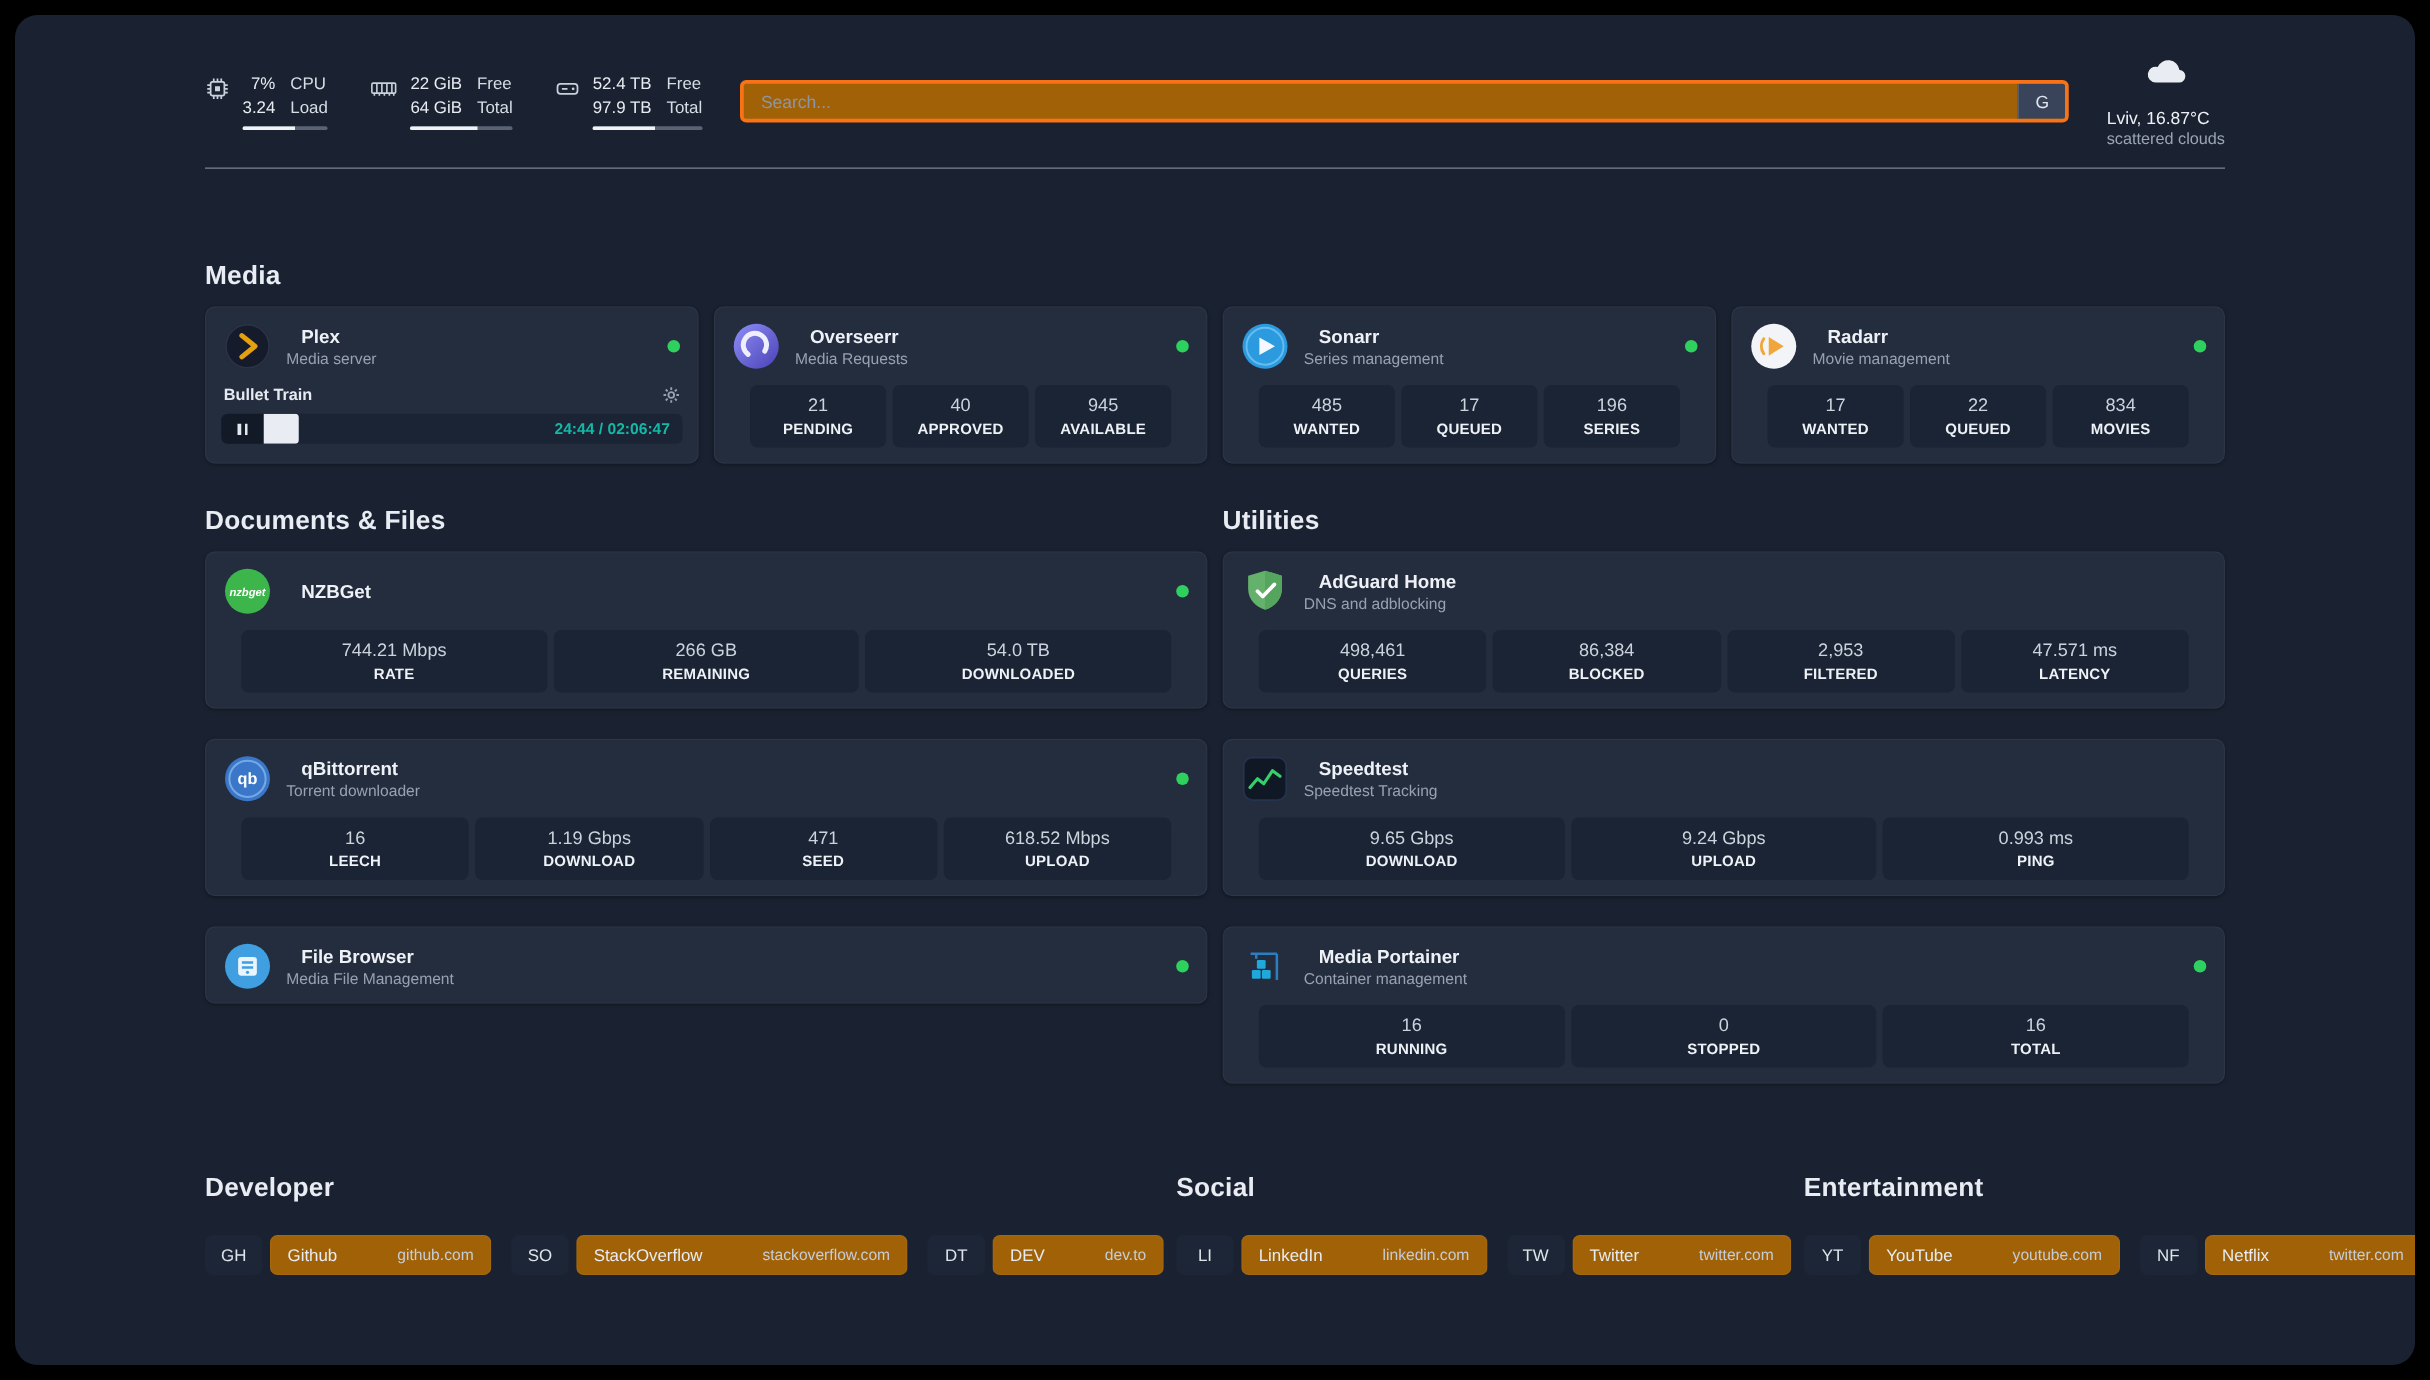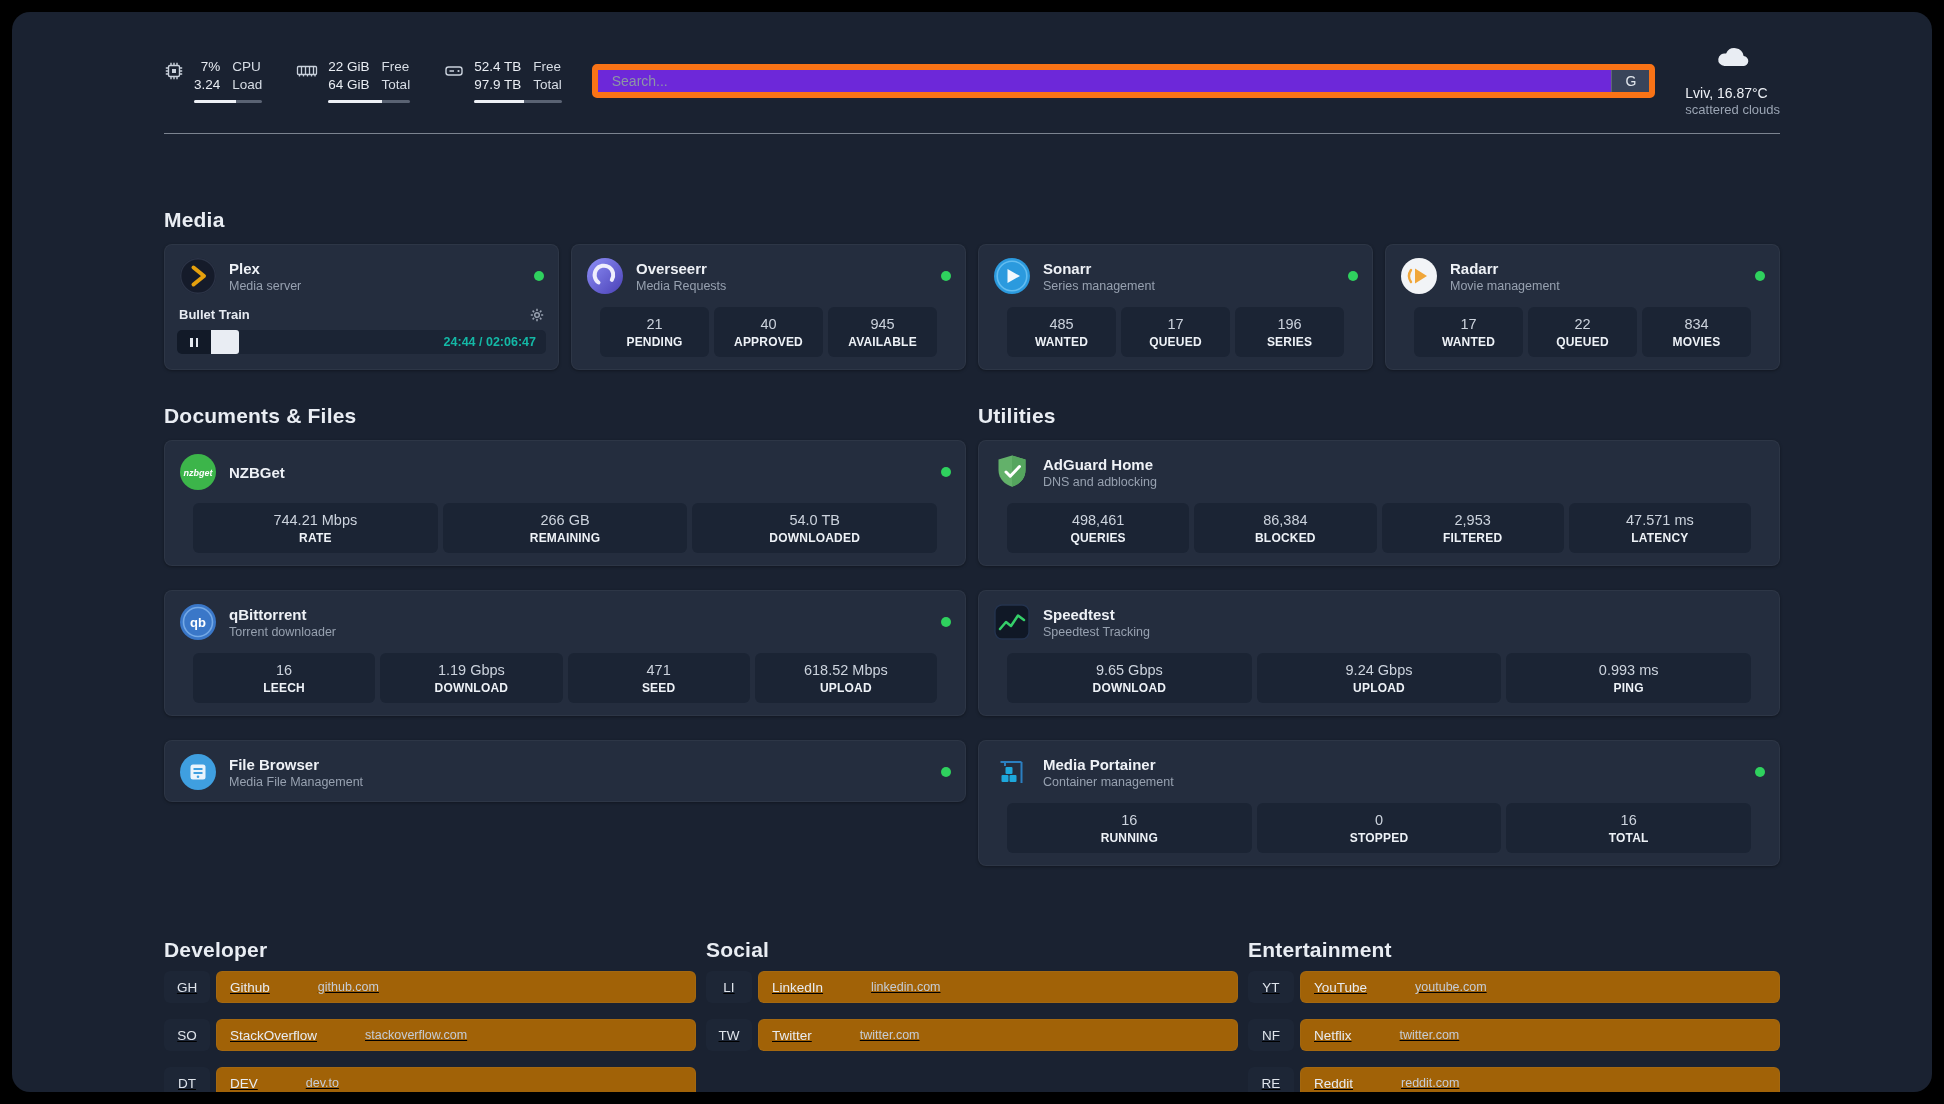--- a/index.html
+++ b/index.html
@@ -15,21 +15,21 @@
   .resource { display: flex; gap: 10px; align-items: flex-start; }
   .res-icon { margin-top: 3px; display: inline-flex; }
   .res-body { display: flex; flex-direction: column; }
   .res-grid { display: flex; gap: 12px; font-size: 13.5px; line-height: 1.35; }
   .res-vals { display: flex; flex-direction: column; align-items: flex-end; color: #e9edf3; }
   .res-labs { display: flex; flex-direction: column; align-items: flex-start; color: #d7dde5; }
   .res-bar { margin-top: 6px; height: 3px; width: 100%; background: #5a6373; border-radius: 2px; overflow: hidden; }
   .res-bar i { display: block; height: 100%; background: #eef1f6; }
 
   .search { flex: 1; display: flex; align-items: stretch; height: 34px; margin: 0 30px;
-            background: #6d28d9; border: 6px solid #f97316; border-radius: 5px; overflow: hidden; }
+            background: #a16207; border: 3px solid #f97316; border-radius: 5px; overflow: hidden; }
   .search-input { flex: 1; background: transparent; border: 0; outline: 0; padding: 0 14px;
                   color: #e2e7ee; font-size: 14px; font-family: inherit; }
   .search-input::placeholder { color: #8d96a5; }
   .search-btn { width: 38px; border: 0; border-left: 1px solid #5d6778; background: #39445a;
                 color: #e2e7ee; font-size: 14px; cursor: pointer; font-family: inherit; }
 
   .weather { display: flex; align-items: center; gap: 10px; flex-direction: column; }
   .weather-text { display: flex; flex-direction: column; line-height: 1.3; }
   .weather-loc { font-size: 14px; color: #eef1f6; }
   .weather-cond { font-size: 13px; color: #9aa4b3; }
@@ -42,21 +42,21 @@
   .media-grid { display: grid; grid-template-columns: repeat(4, 1fr); gap: 12px; margin-top: 12px; }
   .two-col { display: grid; grid-template-columns: 1fr 1fr; gap: 12px; margin-top: 34px; align-items: start; }
   .col-stack { display: flex; flex-direction: column; gap: 24px; margin-top: 12px; }
 
   .card { background: #242d3e; border: 1px solid rgba(255,255,255,.045); border-radius: 8px;
           box-shadow: 0 1px 3px rgba(0,0,0,.35); }
   .card-head { display: flex; align-items: center; gap: 12px; padding: 12px 14px 10px; cursor: pointer; }
   .svc-icon { width: 38px; height: 38px; flex: 0 0 38px; display: inline-flex; }
   .svc-icon svg { width: 38px; height: 38px; }
   .svc-meta { flex: 1; min-width: 0; }
-  .svc-name { font-size: 15px; font-weight: 600; color: #eef1f6; }
+  .svc-name { font-size: 15px; font-weight: 600; color: #eef1f6; margin-left: 12px; }
   .svc-desc { font-size: 12.5px; color: #97a1b0; margin-top: 2px; }
   .dot { width: 10px; height: 10px; border-radius: 50%; background: #2fd15e; flex: 0 0 10px; }
 
   .tiles { display: flex; gap: 5px; padding: 2px 28px 12px; }
   .tile { flex: 1; background: #1b2434; border-radius: 6px; text-align: center; padding: 9px 4px 8px; }
   .t-val { font-size: 14.5px; color: #ccd3dd; }
   .t-lab { font-size: 12px; font-weight: 700; color: #eef2f7; margin-top: 3px; letter-spacing: .2px; }
 
   
   .player { padding: 0 12px 12px; }
@@ -66,21 +66,21 @@
   .player-strip { position: relative; height: 24px; background: #1b2434; border-radius: 5px;
                   display: flex; align-items: center; overflow: hidden; }
   .pause { width: 34px; height: 24px; background: #121a28; border-radius: 5px 0 0 5px;
            display: inline-flex; align-items: center; justify-content: center; gap: 3px; cursor: pointer; flex: 0 0 34px; }
   .pause i { width: 2.5px; height: 9px; background: #e3e8ef; }
   .seek-fill { width: 28px; height: 24px; background: #e9edf3; border-radius: 0 3px 3px 0; }
   .time { margin-left: auto; padding-right: 10px; font-size: 12.5px; font-weight: 700; color: #14b8a6; }
 
   
   .bm-section { display: grid; grid-template-columns: repeat(3, 1fr); gap: 10px; margin-top: 72px; align-items: start; }
-  .bm-list { display: flex; flex-direction: column; gap: 16px; margin-top: 9px; text-decoration: underline; }
+  .bm-list { display: flex; flex-direction: row; gap: 16px; margin-top: 25px; }
   .bm-item { display: flex; gap: 6px; height: 32px; cursor: pointer; }
   .bm-abbr { width: 46px; flex: 0 0 46px; background: #1d2636; border-radius: 6px;
              display: inline-flex; align-items: center; justify-content: center;
              font-size: 13.5px; color: #dfe4eb; }
   .bm-body { flex: 1; background: #a16207; border: 1px solid rgba(255,255,255,.04); border-radius: 6px;
              display: flex; align-items: center; justify-content: flex-start; padding: 0 13px; gap: 48px; }
   .bm-name { font-size: 13.5px; color: #e8ecf2; }
   .bm-url { font-size: 12.5px; color: #c5ccd6; }
 </style>
 </head>

